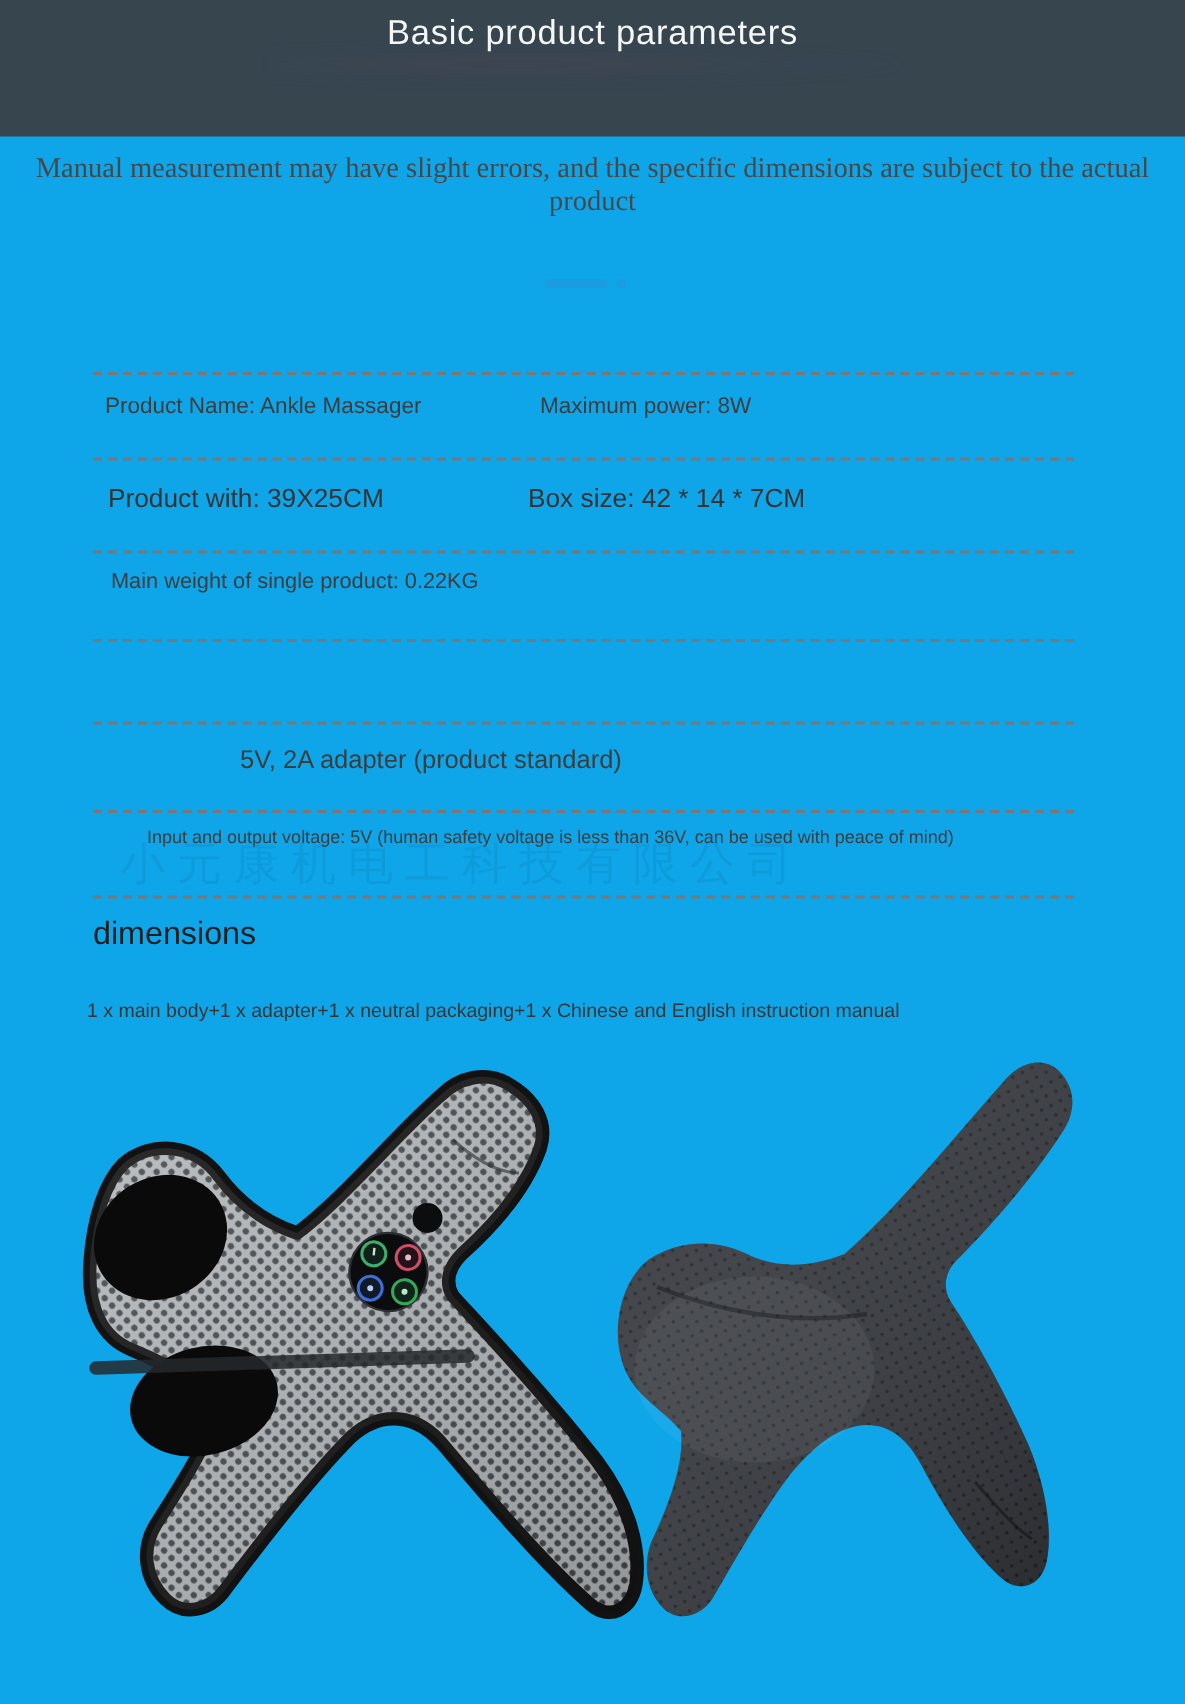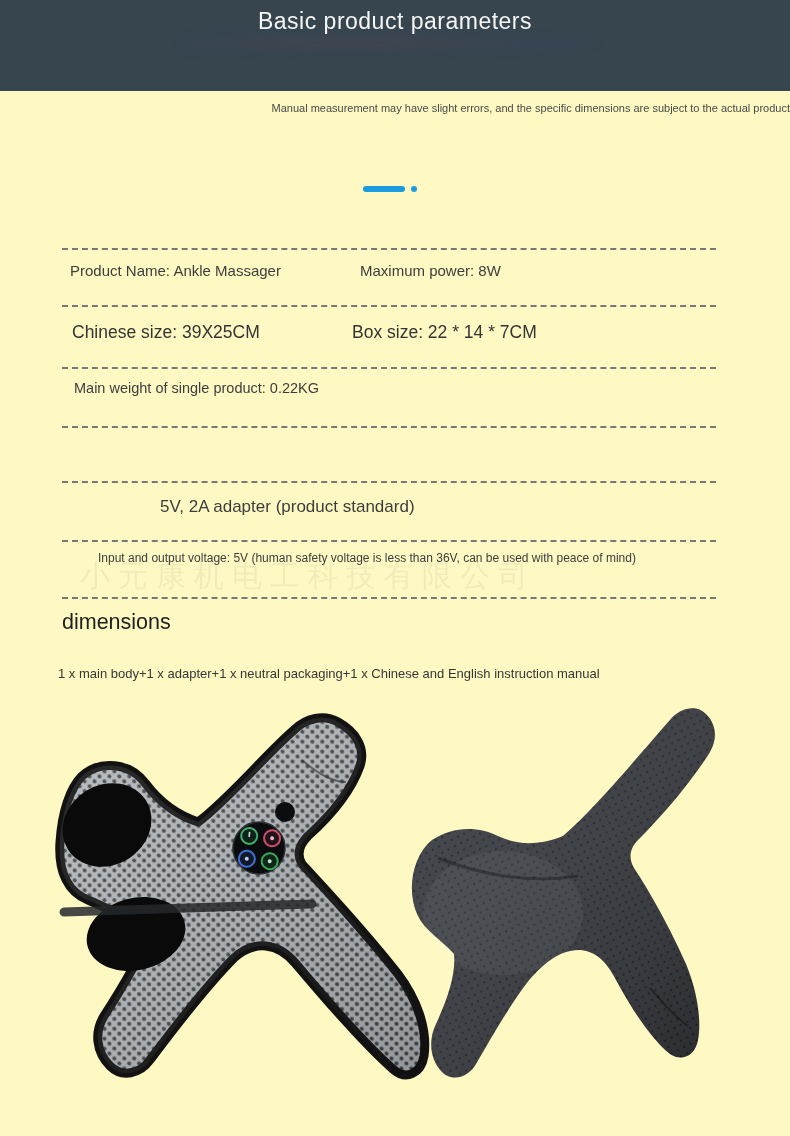--- a/index.html
+++ b/index.html
@@ -1,37 +1,37 @@
 <!DOCTYPE html>
 <html><head>
 <meta charset="utf-8">
 <style>
   html,body{margin:0;padding:0;background:#fff;}
   .page{
     position:relative;width:790px;height:1136px;margin:0 auto;
-    background:#fef9c3;overflow:hidden;
+    background:#0ea5e9;overflow:hidden;
     font-family:"Liberation Sans", sans-serif;color:#3d3d3d;
   }
   
   .header{
     position:absolute;left:0;top:0;width:790px;height:91px;
     background:#36454e;
   }
   .header-title{
     position:absolute;left:0;top:8px;width:100%;
     text-align:center;color:#f5f6f6;font-size:23px;letter-spacing:.5px;
   }
   .header-ghost{
     position:absolute;left:180px;top:30px;width:420px;height:26px;
     background:radial-gradient(ellipse at 40% 50%, rgba(150,70,90,.10), rgba(70,80,160,.06) 60%, transparent 75%);
     filter:blur(3px);
   }
   .disclaimer{
     position:absolute;left:0;top:102px;width:100%;
-    text-align:right;font-size:11px;color:#484848;
+    text-align:center;font-size:19px;color:#484848;font-family:Liberation Serif, serif;
   }
   
   .deco{position:absolute;left:363px;top:186px;height:6px;}
   .deco-bar{position:absolute;left:0;top:0;width:42px;height:6px;border-radius:3px;background:#1b9be0;}
   .deco-dot{position:absolute;left:48px;top:0;width:6px;height:6px;border-radius:50%;background:#1b9be0;}
   
   .dash{position:absolute;left:62px;width:654px;height:0;border-top:2px dashed #787878;}
   .spec-text{position:absolute;white-space:nowrap;color:#3d3d3d;}
   .fs15{font-size:15px;}
   .fs17{font-size:17.5px;color:#343434;}
@@ -72,22 +72,22 @@
   <div class="dash" style="top:305px"></div>
   <div class="dash" style="top:367px"></div>
   <div class="dash" style="top:426px"></div>
   <div class="dash" style="top:481px"></div>
   <div class="dash" style="top:540px"></div>
   <div class="dash" style="top:597px"></div>
 
   <span class="spec-text fs15" style="left:70px;top:262px">Product Name: Ankle Massager</span>
   <span class="spec-text fs15" style="left:360px;top:262px">Maximum power: 8W</span>
 
-  <span class="spec-text fs17" style="left:72px;top:322px">Chinese size: 39X25CM</span>
-  <span class="spec-text fs17" style="left:352px;top:322px">Box size: 22 * 14 * 7CM</span>
+  <span class="spec-text fs17" style="left:72px;top:322px">Product with: 39X25CM</span>
+  <span class="spec-text fs17" style="left:352px;top:322px">Box size: 42 * 14 * 7CM</span>
 
   <span class="spec-text fs14" style="left:74px;top:380px">Main weight of single product: 0.22KG</span>
 
 
   <span class="spec-text fs155" style="left:160px;top:497px">5V, 2A adapter (product standard)</span>
 
   <span class="spec-text fs12" style="left:98px;top:551px">Input and output voltage: 5V (human safety voltage is less than 36V, can be used with peace of mind)</span>
 
   <div class="watermark">小元康机电工科技有限公司</div>
 

